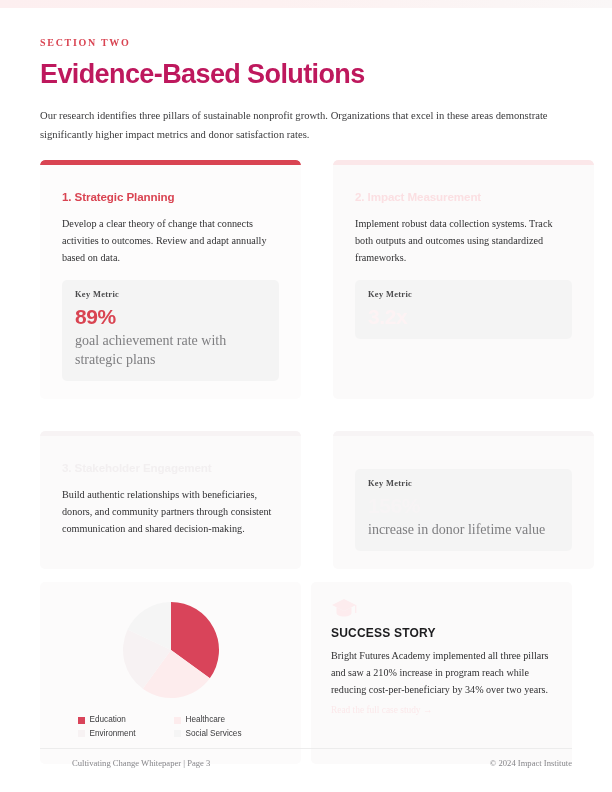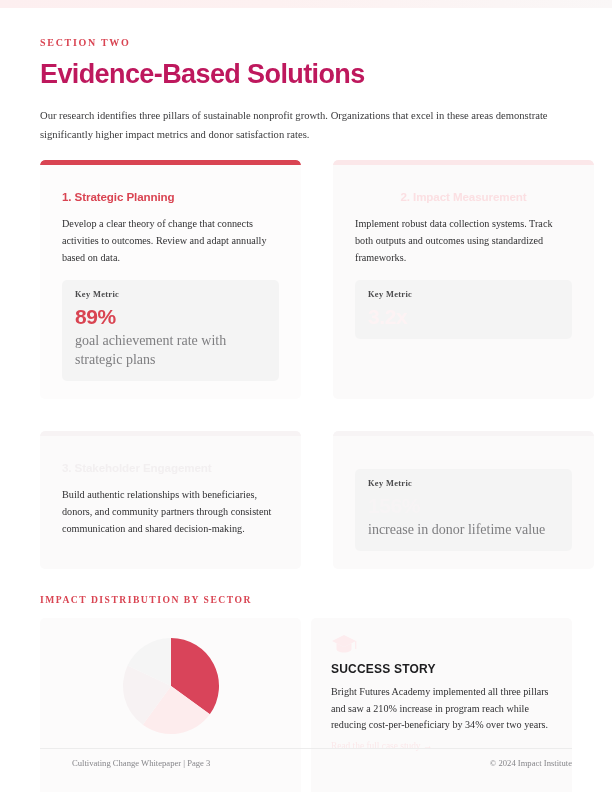--- a/index.html
+++ b/index.html
@@ -272,21 +272,21 @@
         <div class="pillar-desc">Develop a clear theory of change that connects activities to outcomes. Review and adapt annually based on data.</div>
         <div class="metric-box">
           <div class="metric-label">Key Metric</div>
           <div class="metric-value" id="v1" style="color: rgb(217, 68, 82);">89%</div>
           <div class="metric-caption">goal achievement rate with strategic plans</div>
         </div>
       </div>
 
       <div class="pillar-card faint-bg">
         <div class="accent-bar" id="bar2" style="background: rgb(251, 231, 233);"></div>
-        <div class="pillar-title" id="t2" style="color: rgb(251, 223, 226); text-align: center;">2. Impact Measurement</div>
+        <div class="pillar-title" id="t2" style="color: rgb(251, 223, 226);">2. Impact Measurement</div>
         <div class="pillar-desc">Implement robust data collection systems. Track both outputs and outcomes using standardized frameworks.</div>
         <div class="metric-box">
           <div class="metric-label">Key Metric</div>
           <div class="metric-value" id="v2" style="color: rgb(253, 243, 244);">3.2x</div>
         </div>
       </div>
 
       <div class="pillar-card faint-bg">
         <div class="accent-bar" id="bar3" style="background: rgb(247, 243, 244);"></div>
         <div class="pillar-title" id="t3" style="color: rgb(242, 239, 240);">3. Stakeholder Engagement</div>
@@ -298,35 +298,52 @@
         <div class="pillar-title" id="t4" style="color: rgb(245, 242, 242);"></div>
         <div class="metric-box" style="margin-top:22px;">
           <div class="metric-label">Key Metric</div>
           <div class="metric-value" id="v4" style="color: rgb(247, 244, 245);">156%</div>
           <div class="metric-caption">increase in donor lifetime value</div>
         </div>
       </div>
 
     </div>
 
-    <div class="chart-heading">IMPACT DISTRIBUTION BY SECTOR</div>
 
     <div class="lower-grid">
 
       <div class="chart-card">
         <div class="pie-wrap">
           <svg viewBox="0 0 100 100" width="100" height="100">
             <g id="pie-slices">
                 <path d="M 50 50 L 50 2 A 48 48 0 0 1 88.83281572999748 78.2136921100387 Z" fill="#d9445a"></path>
                 <path d="M 50 50 L 88.83281572999748 78.2136921100387 A 48 48 0 0 1 21.786307889961293 88.83281572999748 Z" fill="#fdeced"></path>
                 <path d="M 50 50 L 21.786307889961293 88.83281572999748 A 48 48 0 0 1 6.568301481631067 29.562594004876512 Z" fill="#f7f2f3"></path>
                 <path d="M 50 50 L 6.568301481631067 29.562594004876512 A 48 48 0 0 1 49.99999999999999 2 Z" fill="#f5f5f5"></path>
               </g>
           </svg>
         </div>
+        <div class="legend" id="pie-legend">
+            <div class="legend-item">
+              <span class="legend-swatch" style="background: rgb(217, 68, 90);"></span>
+              <span class="legend-text">Education</span>
+            </div>
+            <div class="legend-item">
+              <span class="legend-swatch" style="background: rgb(253, 236, 237);"></span>
+              <span class="legend-text">Healthcare</span>
+            </div>
+            <div class="legend-item">
+              <span class="legend-swatch" style="background: rgb(247, 242, 243);"></span>
+              <span class="legend-text">Environment</span>
+            </div>
+            <div class="legend-item">
+              <span class="legend-swatch" style="background: rgb(245, 245, 245);"></span>
+              <span class="legend-text">Social Services</span>
+            </div>
+          </div>
       </div>
 
       <div class="story-card">
         <svg class="cap-icon" width="26" height="20" viewBox="0 0 26 20">
           <path d="M13 1 L25 7 L13 13 L1 7 Z" fill="#fdecee"></path>
           <path d="M5.5 9.2 L5.5 15 C5.5 17 9 18.6 13 18.6 C17 18.6 20.5 17 20.5 15 L20.5 9.2 L13 13 Z" fill="#fdecee"></path>
           <rect x="24.1" y="7" width="1.2" height="8" fill="#fdecee"></rect>
         </svg>
         <div class="story-title">SUCCESS STORY</div>
         <div class="story-body">Bright Futures Academy implemented all three pillars and saw a 210% increase in program reach while reducing cost-per-beneficiary by 34% over two years.</div>

